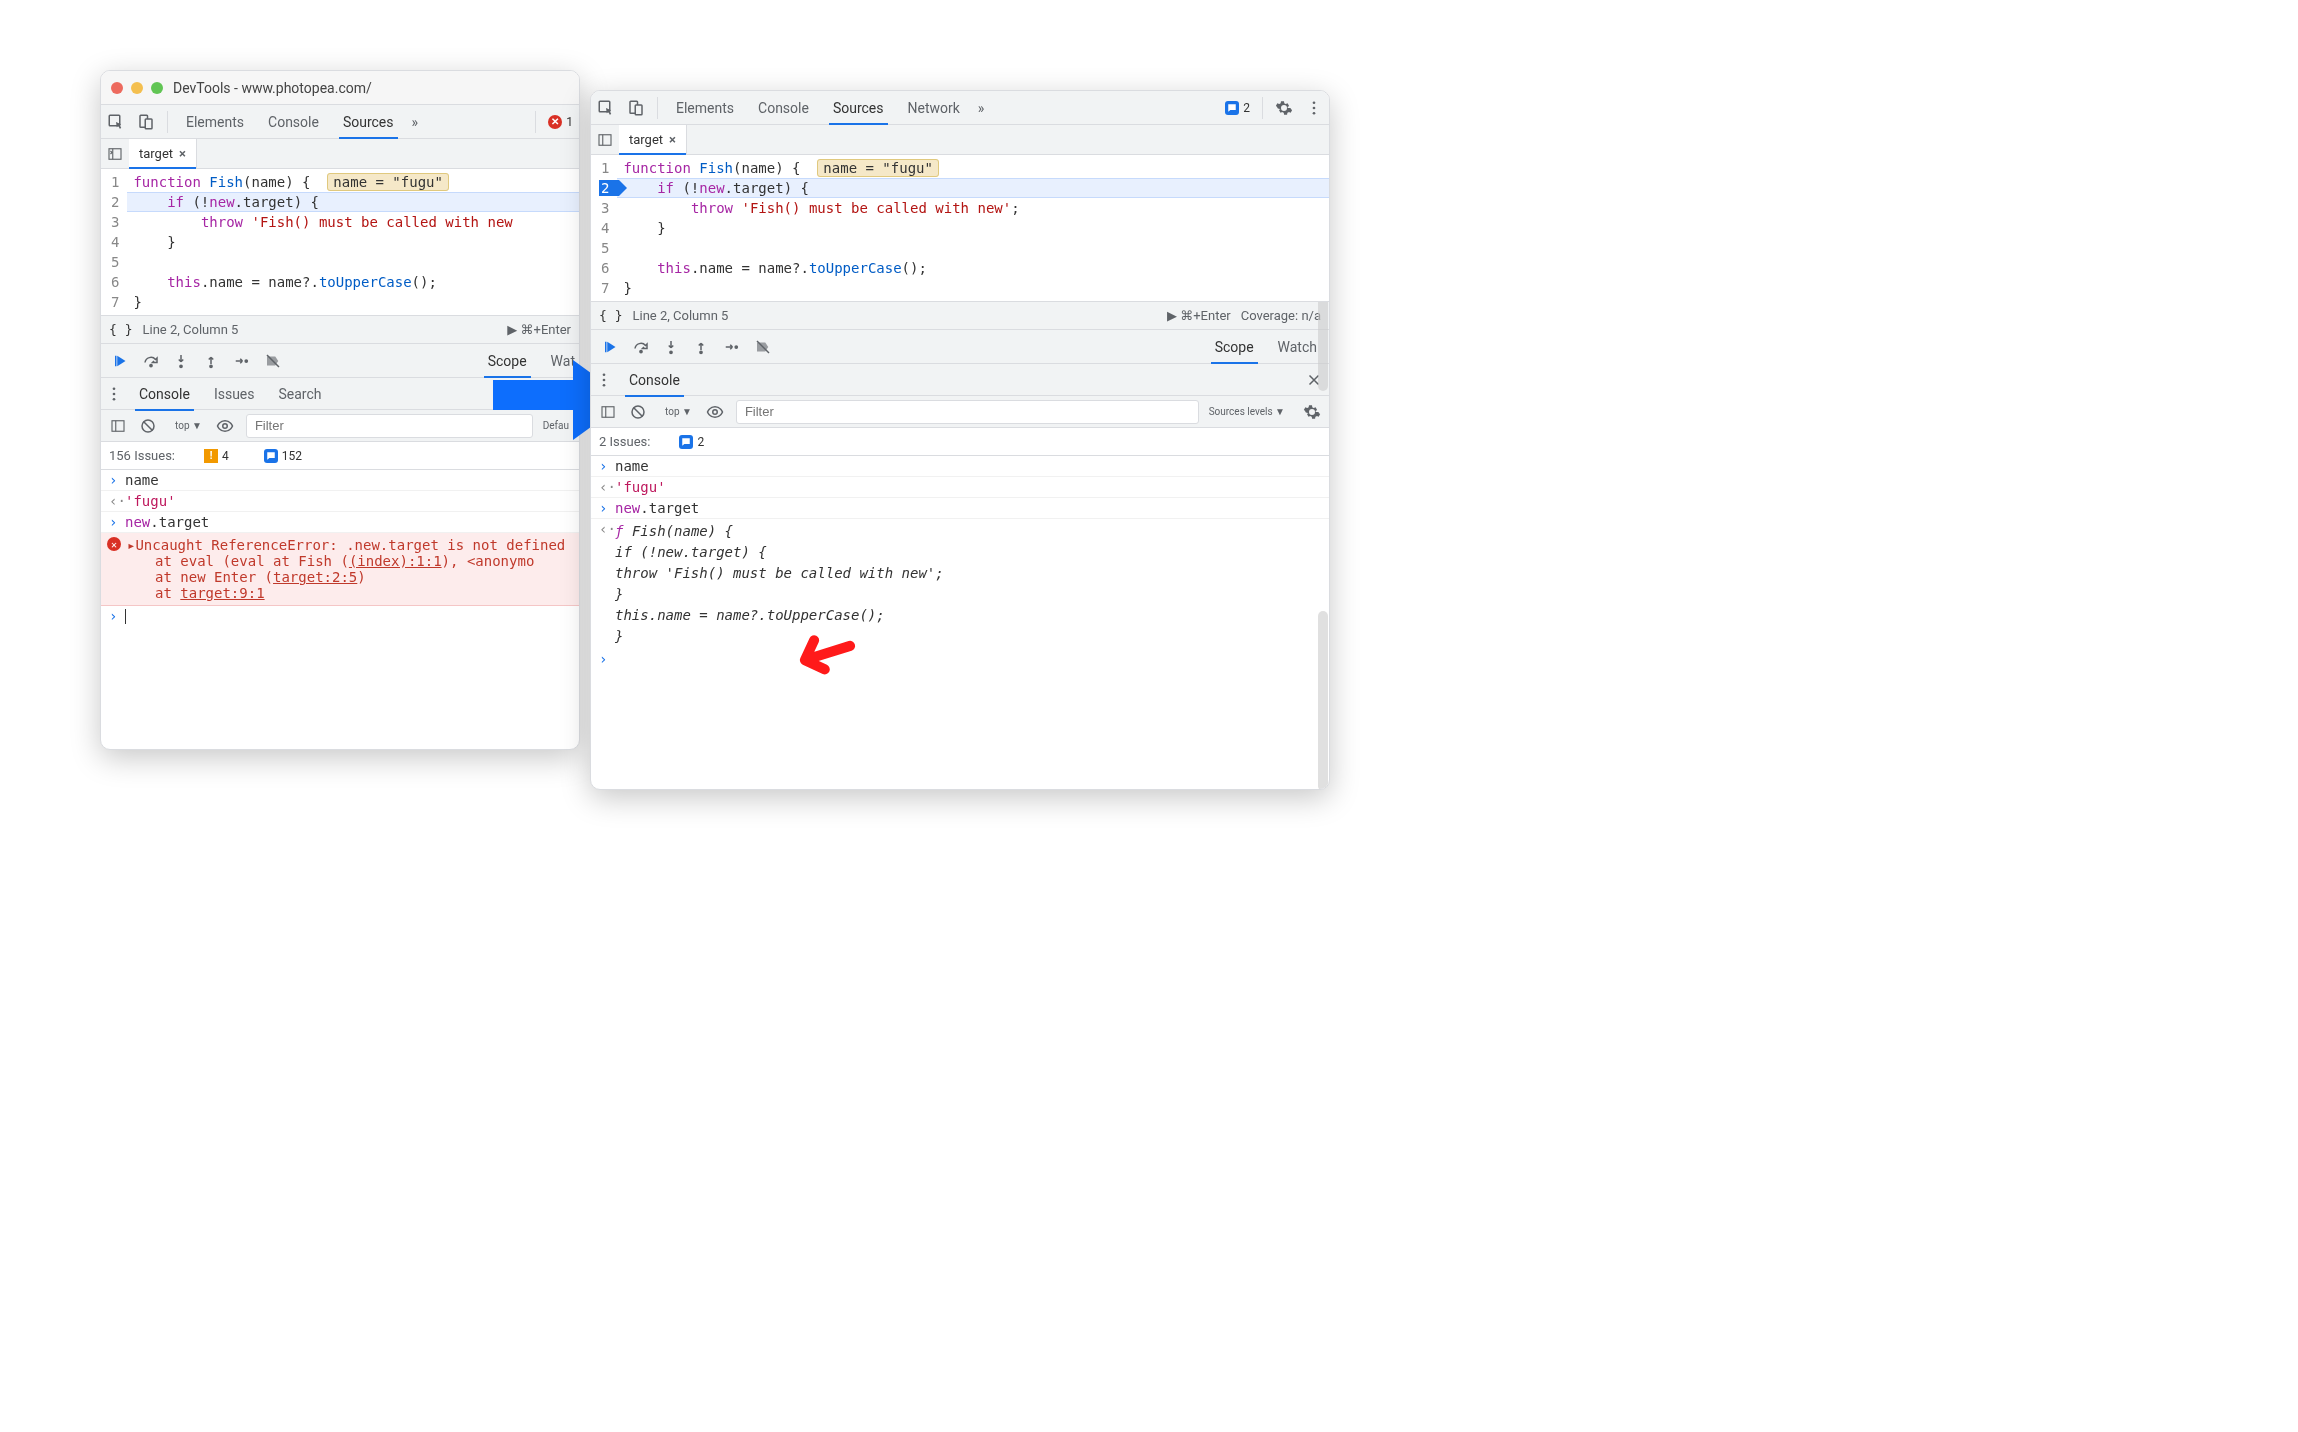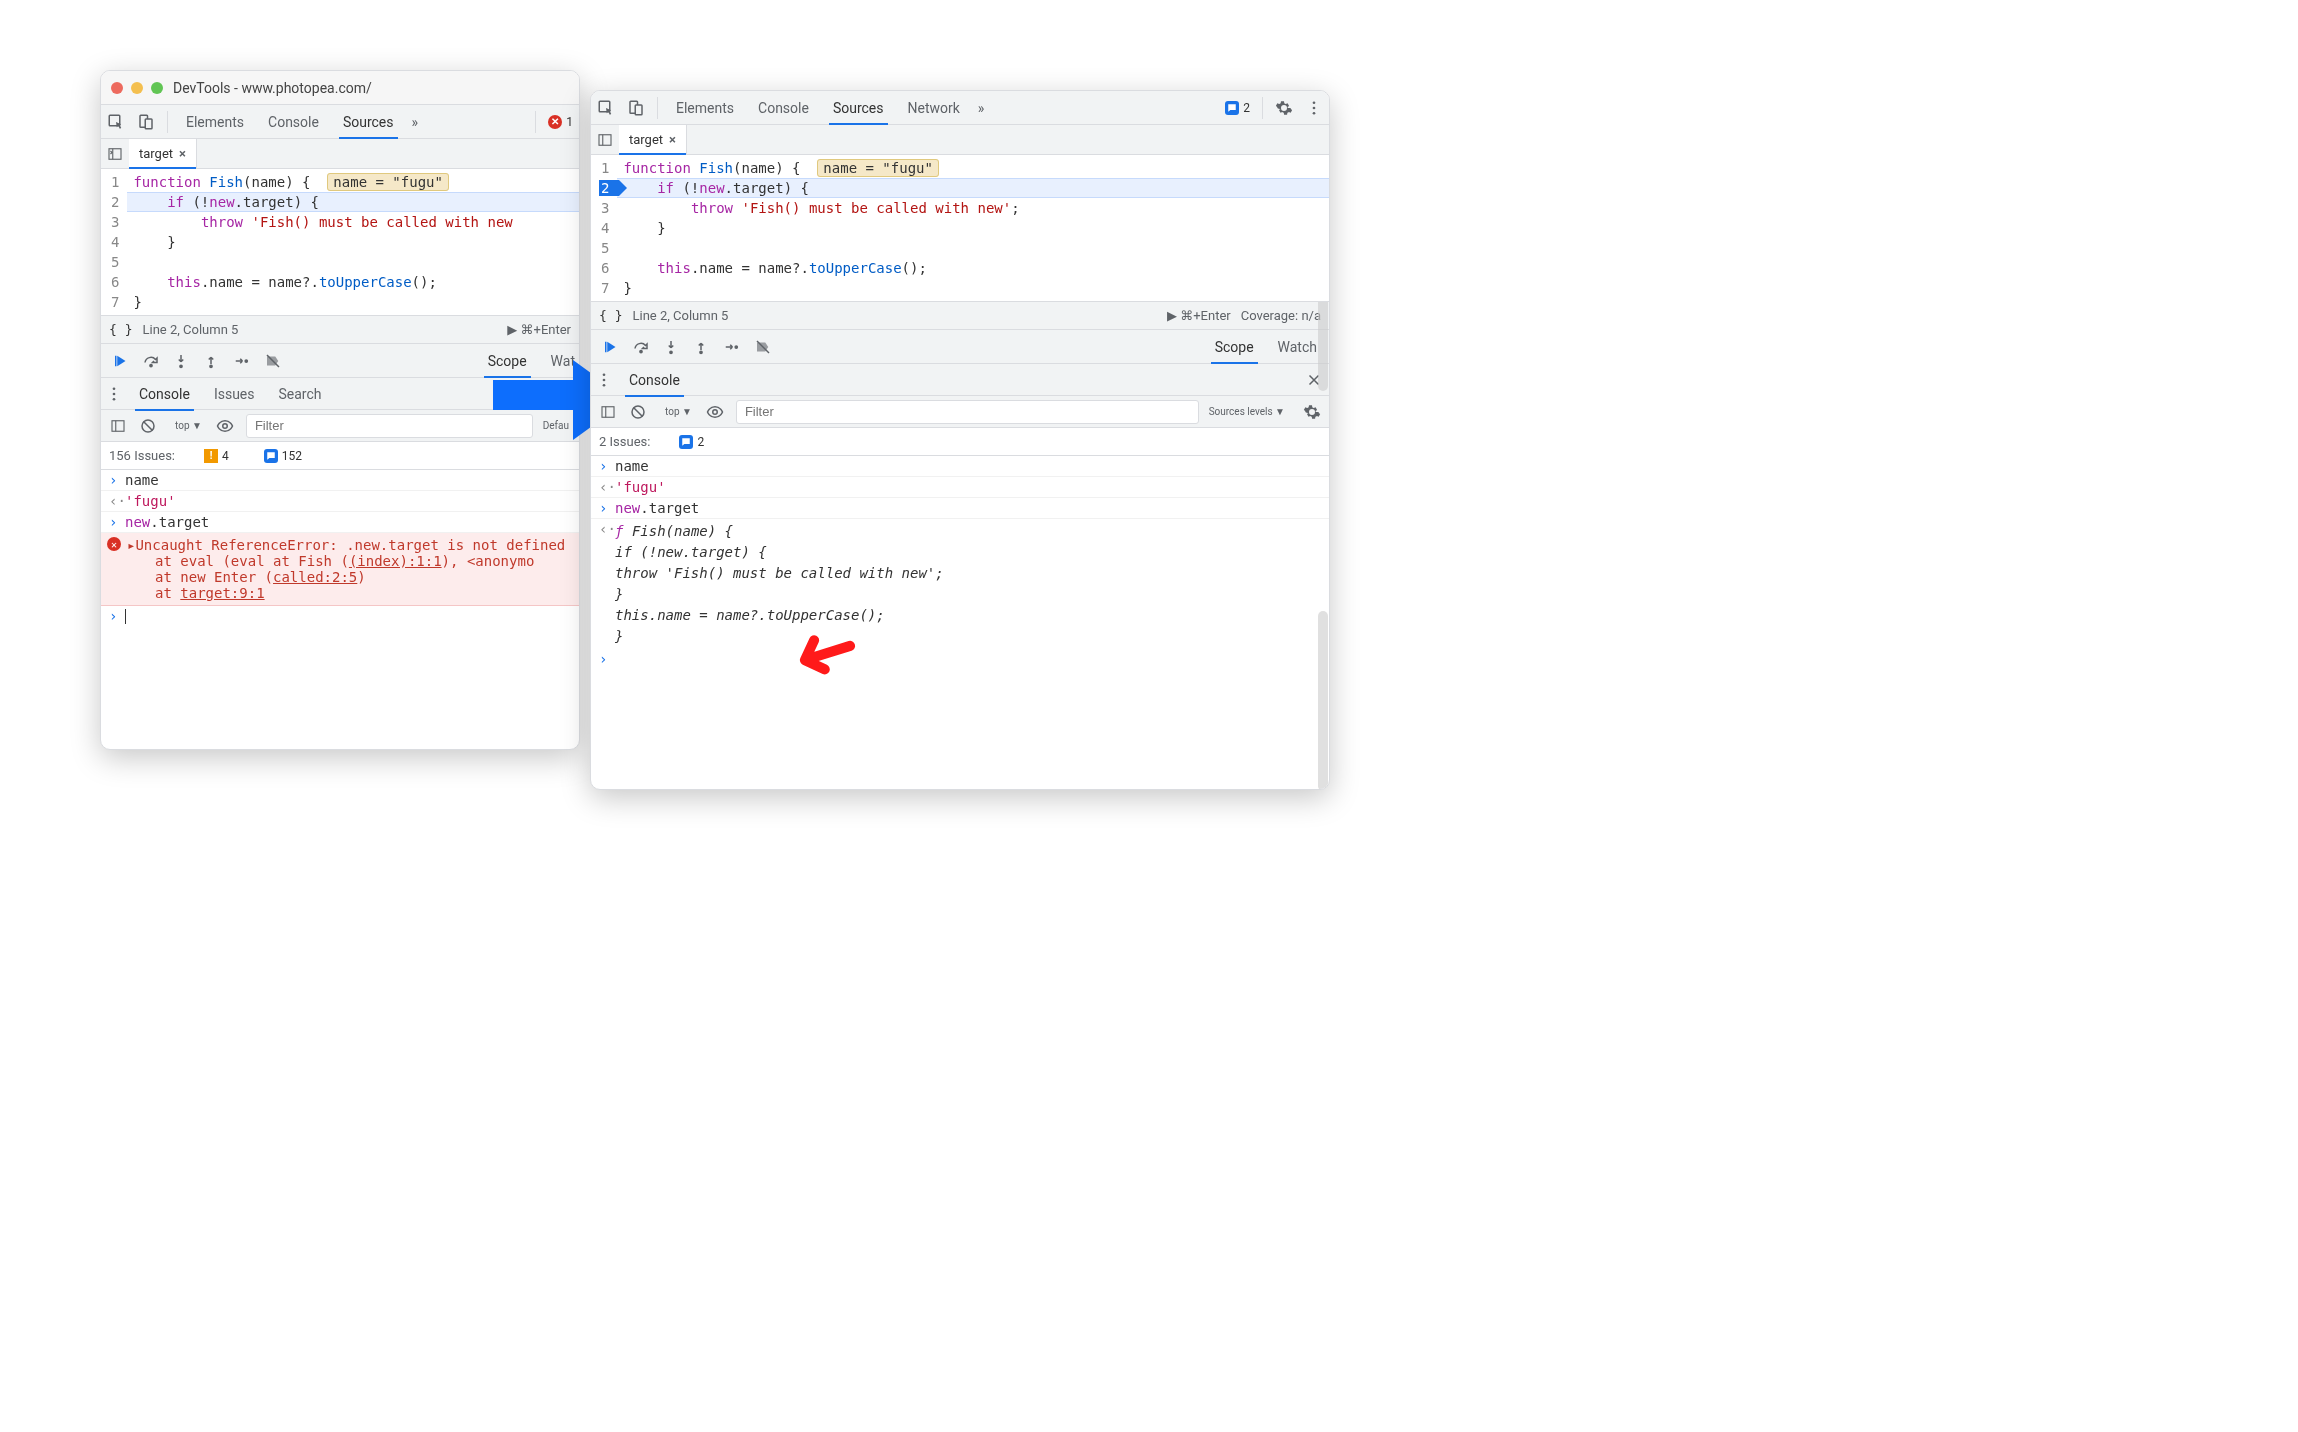--- a/index.html
+++ b/index.html
@@ -305,21 +305,21 @@
           <span class="val">'fugu'</span>
         </div>
     <div class="line">
           <span class="caret blue">›</span>
           <span class="val"><span class="kw">new</span>.target</span>
         </div>
     <div class="errblock">
       <span class="c">✕</span>
       <div>▸<span>Uncaught ReferenceError: .new.target is not defined</span></div>
       <div style="padding-left:28px"><span>at eval (eval at Fish (</span><span class="lnk">(index):1:1</span><span>), &lt;anonymo</span></div>
-      <div style="padding-left:28px"><span>at new Enter (</span><span class="lnk">called:2:5</span><span>)</span></div>
+      <div style="padding-left:28px"><span>at new Enter (</span><span class="lnk">target:2:5</span><span>)</span></div>
       <div style="padding-left:28px"><span>at </span><span class="lnk">target:9:1</span></div>
     </div>
     <div class="prompt">
           <span class="caret">›</span>
           <span class="cursor"></span>
         </div>
   </div>
 </div>
 
 <div class="bigarrow">

